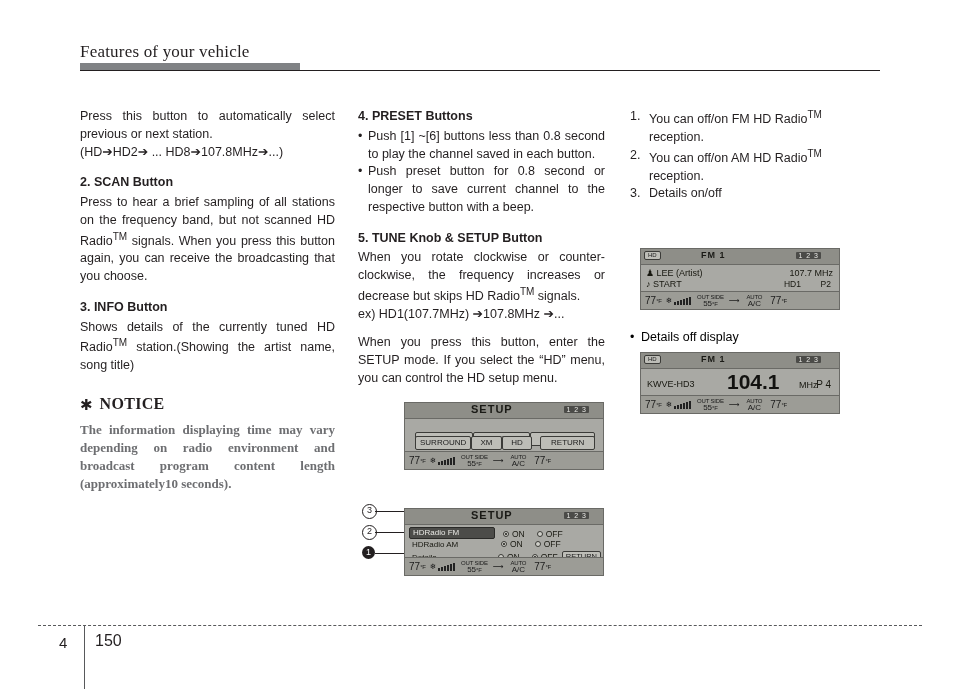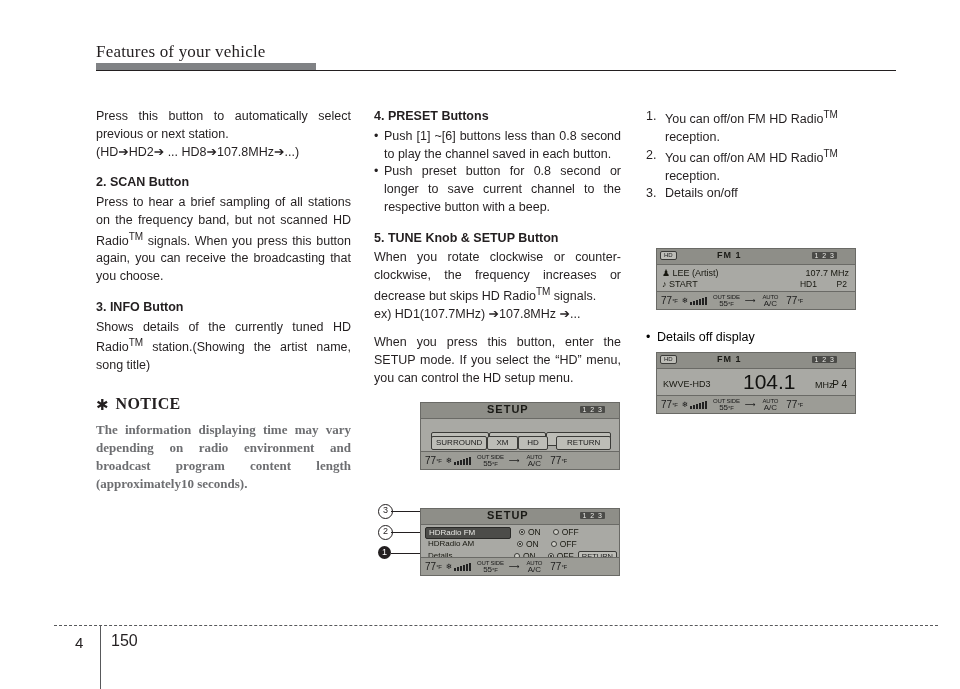--- a/index.html
+++ b/index.html
@@ -9,21 +9,21 @@
   body {
     width: 960px;
     height: 689px;
     background: #ffffff;
     font-family: "Liberation Sans", sans-serif;
     position: relative;
     overflow: hidden;
   }
   .page {
     position: absolute;
-    left: 16px; top: 0;
+    left: 0; top: 0;
     width: 773px; height: 689px;
   }
   
   .page-header {
     position: absolute;
     left: 80px;
     top: 42px;
     width: 800px;
   }
   .header-title {
@@ -251,21 +251,21 @@
     display: inline-block;
     background: #4b4b48;
     color: #e9e9e5;
     font-size: 7px;
     padding: 0 2px;
     border-radius: 1px;
     letter-spacing: 1px;
   }
   .radio-row {
     display: flex;
-    align-items: flex-start;
+    align-items: flex-end;
     font-size: 8.5px;
     color: #17170f;
   }
   .radio {
     display: inline-block;
     width: 6px; height: 6px;
     border: 1px solid #3a3a36;
     border-radius: 50%;
     background: #cfcfc9;
     margin-right: 3px;
@@ -410,21 +410,21 @@
 
   <div class="sub-label" style="position:absolute;left:630px;top:330px;width:250px;">Details off display</div>
 
   <div class="lcd" style="left:640px; top:352px; width:200px; height:62px;">
     <div class="lcd-top">
       <span class="pill" style="position:absolute;left:3px;top:2px;padding:0 3px;font-size:6px;">HD</span>
       <span style="position:absolute;left:60px;top:1px;font-size:9px;font-weight:bold;color:#1a1a16;letter-spacing:1px;">FM 1</span>
       <span class="statusbar-num" style="position:absolute;right:18px;top:3px;">1 2 3</span>
     </div>
     <div style="position:absolute;left:6px;top:26px;font-size:9px;color:#17170f;">KWVE-HD3</div>
-    <div style="position:absolute;left:86px;top:17px;font-size:21px;font-weight:normal;color:#121210;letter-spacing:0px;">104.1</div>
+    <div style="position:absolute;left:86px;top:17px;font-size:21px;font-weight:bold;color:#121210;letter-spacing:0px;">104.1</div>
     <div style="position:absolute;left:158px;top:27px;font-size:9px;color:#17170f;">MHz</div>
     <div style="position:absolute;right:8px;top:26px;font-size:10px;color:#17170f;">P 4</div>
     <div class="lcd-bottom">
       <span style="margin-left:4px;font-size:10px;">77</span>
       <span class="tiny">°F</span>
       <span style="margin-left:4px">❄</span>
       <span class="sig" style="margin-left:2px">
           <i></i>
           <i></i>
           <i></i>

